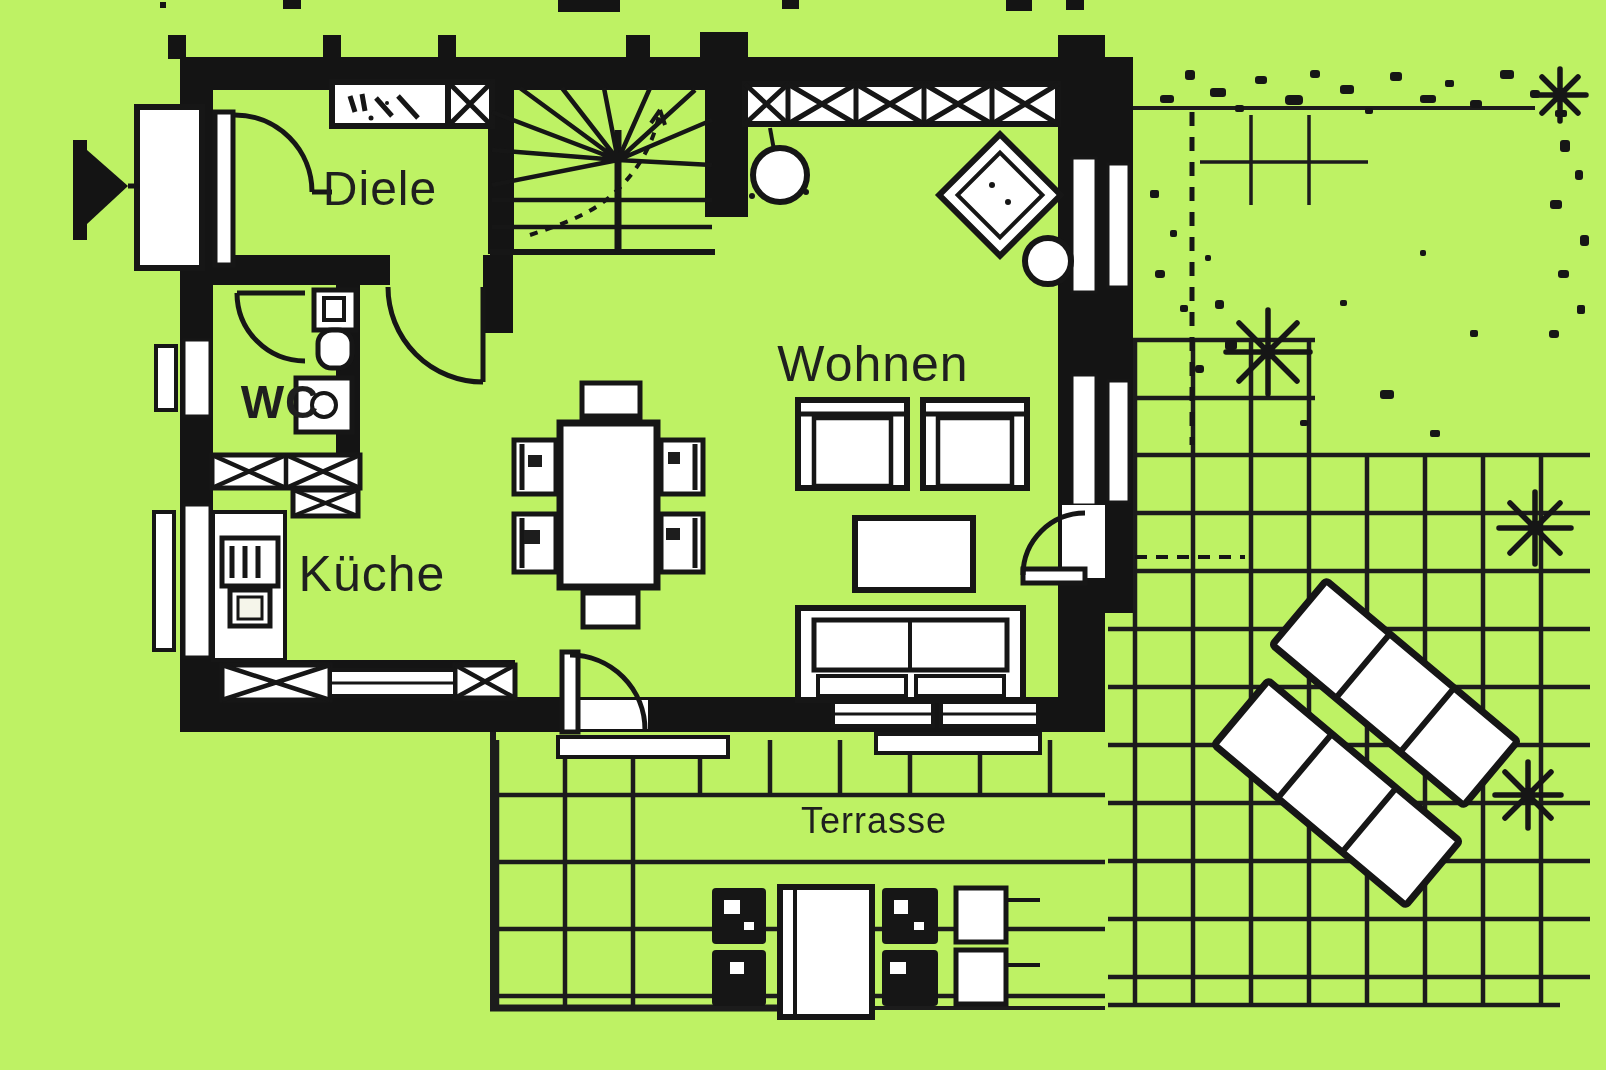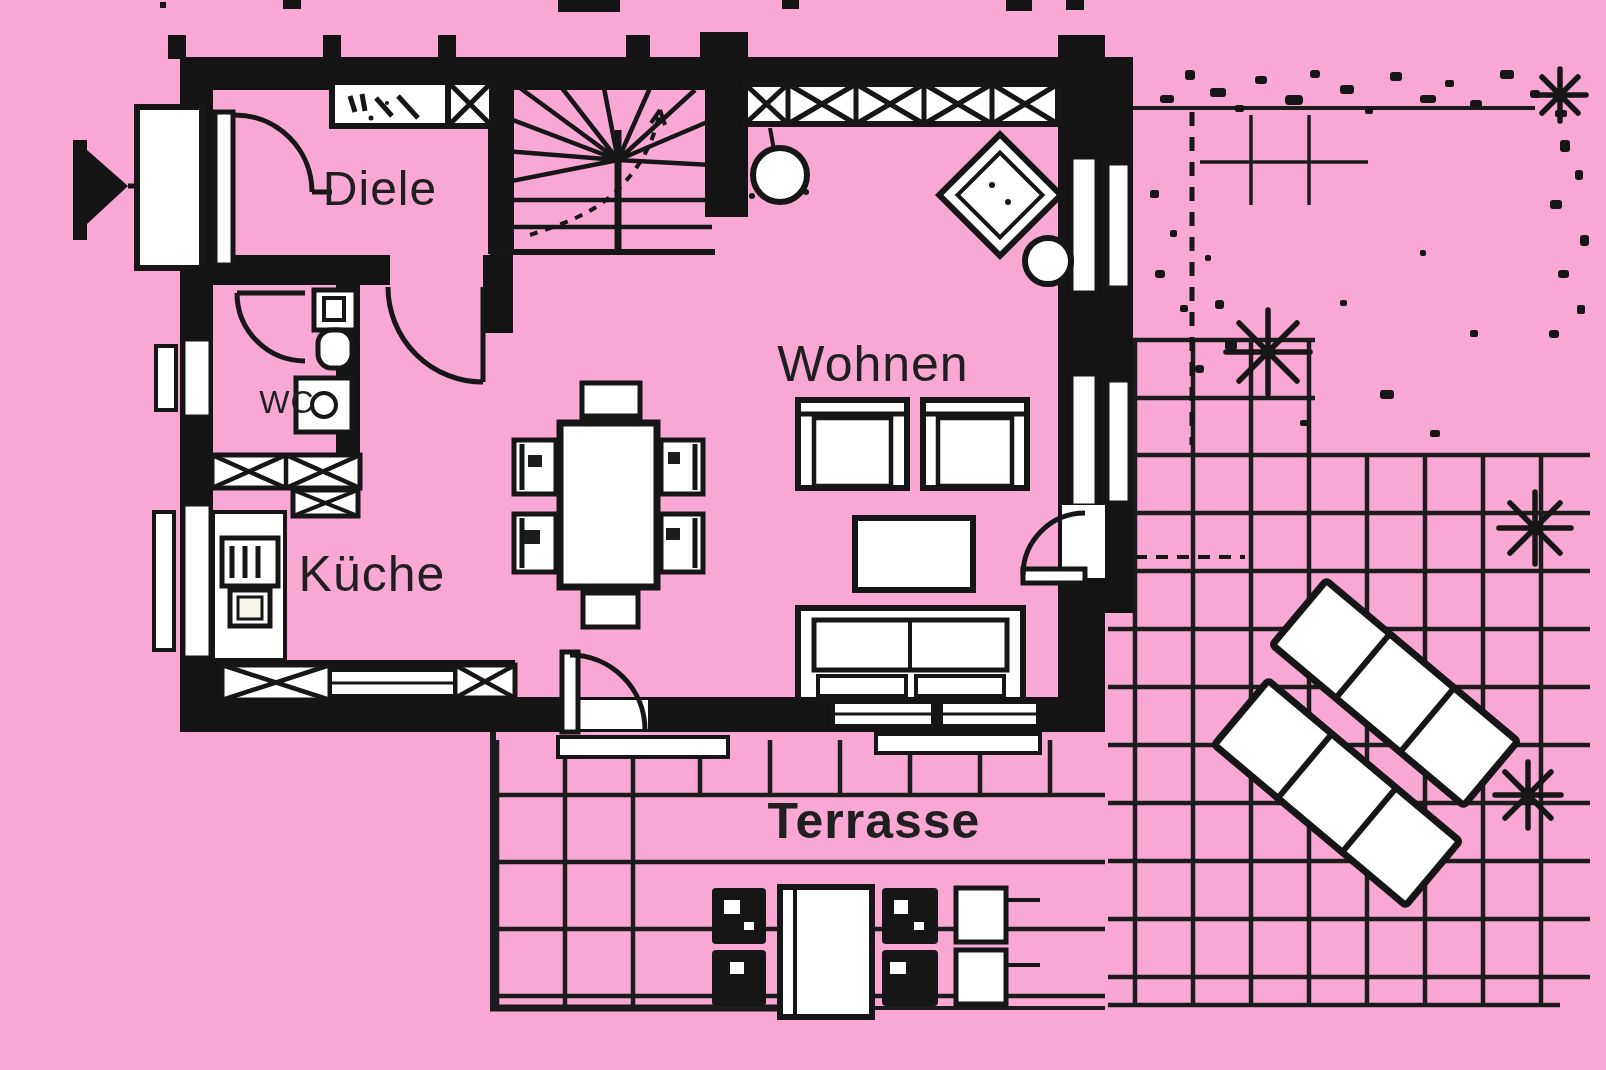--- a/index.html
+++ b/index.html
@@ -1,25 +1,25 @@
 <!DOCTYPE html>
 <html><head>
 <meta charset="utf-8">
 <style>
   html,body { margin:0; padding:0; background:#ffffff; }
-  .stage { position:relative; width:1606px; height:1070px; background:#f9a8d4; overflow:hidden;
+  .stage { position:relative; width:1606px; height:1070px; background:#bef264; overflow:hidden;
            font-family:"Liberation Sans", sans-serif; }
   .plan-svg { position:absolute; left:0; top:0; }
   .room-label { position:absolute; transform:translate(-50%,-50%); color:#1f1f1f;
                 white-space:nowrap; letter-spacing:1px; font-weight:400; }
   .lbl-hall     { left:380px;  top:188px; font-size:48px; }
-  .lbl-wc       { left:287px;  top:402px; font-size:32px; }
+  .lbl-wc       { left:280px;  top:402px; font-size:46px;font-weight:bold; }
   .lbl-kitchen  { left:372px;  top:574px; font-size:50px; }
   .lbl-living   { left:873px;  top:332px; font-size:50px;margin-top:32px; }
-  .lbl-terrace  { left:874px;  top:821px; font-size:50px;font-weight:bold; }
+  .lbl-terrace  { left:874px;  top:821px; font-size:36px; }
 </style>
 </head>
 <body>
 
 <div class="stage">
 
   <svg class="plan-svg" width="1606" height="1070" viewBox="0 0 1606 1070">
 
     <g stroke="#1c1c1c" stroke-width="4.5" fill="none">
 

